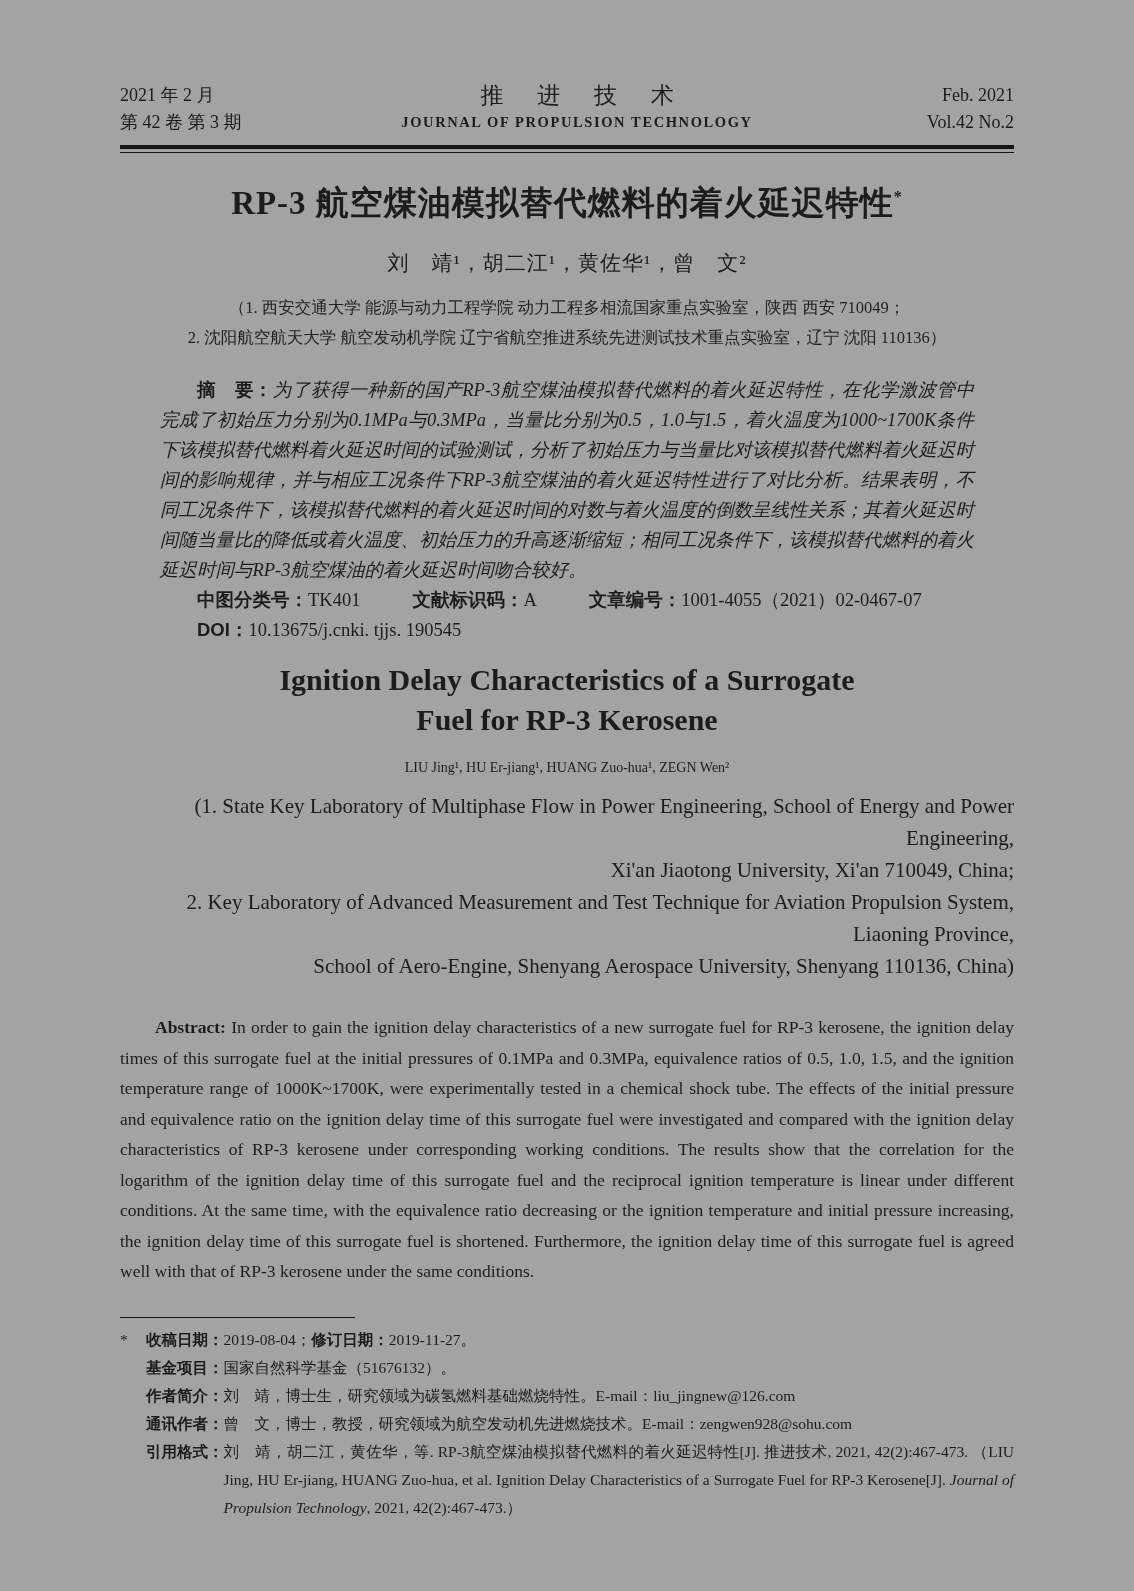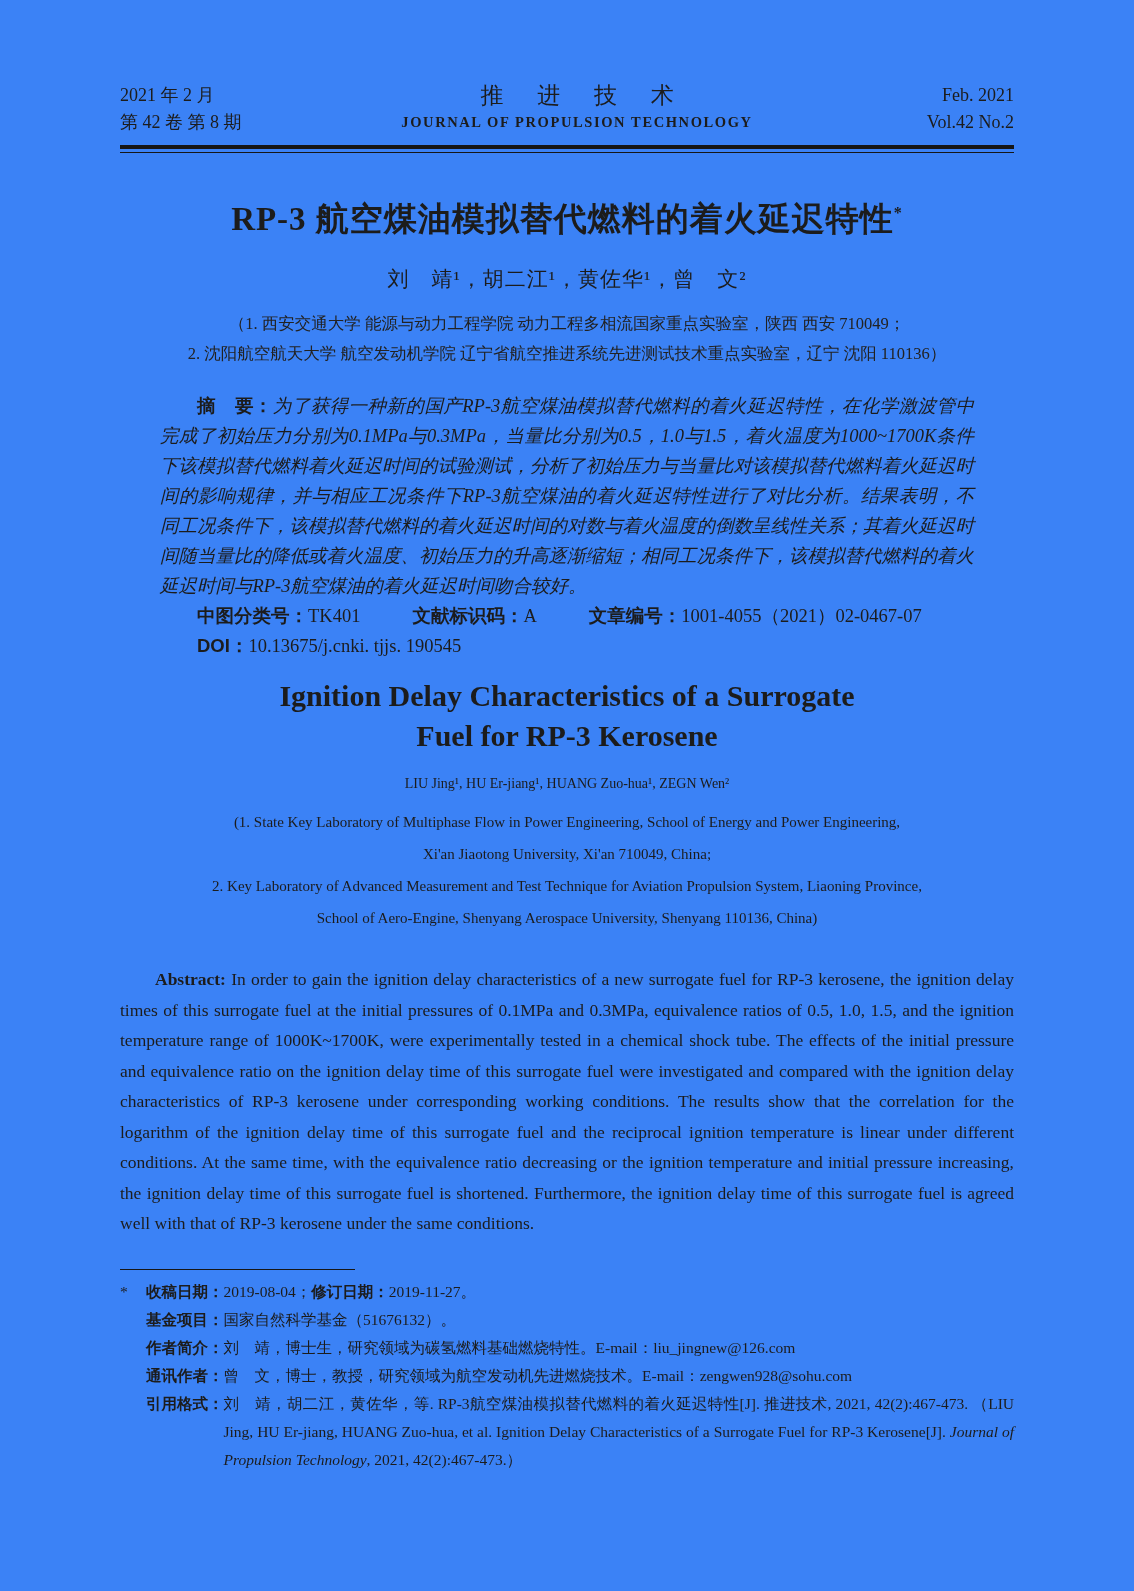--- a/index.html
+++ b/index.html
@@ -1,72 +1,72 @@
 <!DOCTYPE html>
 <html><head>
 <meta charset="utf-8">
 <style>
   html,body{margin:0;padding:0;background:#e8e8e8;}
   .page{
-    width:1134px;height:1591px;margin:0 auto;background:#3b82f6;
+    width:1134px;height:1591px;margin:0 auto;background:#a3a3a3;
     position:relative;overflow:hidden;color:#1c1c1c;
     font-family:"Liberation Serif","DejaVu Serif",serif;
   }
   .content{padding:82px 120px 0 120px;}
 
   
   .jheader{display:flex;justify-content:space-between;align-items:flex-end;}
   .jh-col{line-height:27px;}
   .jh-left{text-align:left;font-size:18px;min-width:170px;}
   .jh-center{text-align:center;flex:1;}
   .jh-right{text-align:right;font-size:18px;min-width:150px;}
   .jh-cn-title{font-size:23px;letter-spacing:14px;padding-left:14px;}
   .jh-en-title{font-size:14.5px;font-weight:700;letter-spacing:1.6px;}
   .jh-rule{margin-top:9px;height:3px;border-top:4px solid #161616;border-bottom:1.5px solid #161616;}
 
   
-  .cn-title{margin-top:40px;text-align:center;font-size:33px;font-weight:700;letter-spacing:1px;line-height:40px;}
+  .cn-title{margin-top:24px;text-align:center;font-size:33px;font-weight:700;letter-spacing:1px;line-height:40px;}
   .cn-title sup{font-size:16px;}
   .cn-authors{margin-top:26px;text-align:center;font-size:21px;letter-spacing:1px;}
   .cn-affil{margin-top:16px;text-align:center;font-size:16.5px;line-height:30px;color:#222;}
 
   
   .meta-block{margin:22px 40px 0 40px;font-size:18.5px;line-height:30px;}
   .abstract-cn{text-align:justify;text-indent:2em;font-style:italic;}
   .lbl{font-family:"Liberation Sans","DejaVu Sans",sans-serif;font-weight:700;font-style:normal;}
   .meta-line{text-indent:2em;margin-top:0;font-style:italic;}
   .meta-line.upright{font-style:normal;}
   .sep{display:inline-block;width:52px;}
   .doi-line{text-indent:2em;font-style:normal;}
 
   
   .en-title{margin-top:15px;text-align:center;font-size:30px;font-weight:700;line-height:40px;}
   .en-authors{margin-top:20px;text-align:center;font-size:14px;}
-  .en-affil{margin-top:14px;text-align:center;font-size:15px;line-height:32px;}
+  .en-affil{margin-top:14px;text-align:right;font-size:21px;line-height:32px;}
   .abstract-en{margin-top:30px;text-align:justify;font-size:17.5px;line-height:30.5px;text-indent:2em;}
 
   
   .footnote{margin-top:30px;font-size:15.5px;line-height:28px;}
   .fn-rule{width:235px;border-top:1.5px solid #161616;margin-bottom:8px;}
   .fn-row{display:flex;align-items:flex-start;}
   .fn-marker{width:26px;flex:0 0 26px;}
   .fn-label{flex:0 0 auto;white-space:nowrap;}
   .fn-content{flex:1;text-align:justify;}
   .italic{font-style:italic;}
 </style>
 </head>
 <body>
 
 <div class="page">
   <div class="content">
 
     <div class="jheader">
       <div class="jh-col jh-left">
         <div>2021 年 2 月</div>
-        <div>第 42 卷  第 8 期</div>
+        <div>第 42 卷  第 3 期</div>
       </div>
       <div class="jh-col jh-center">
         <div class="jh-cn-title">推 进 技 术</div>
         <div class="jh-en-title">JOURNAL OF PROPULSION TECHNOLOGY</div>
       </div>
       <div class="jh-col jh-right">
         <div>Feb. 2021</div>
         <div>Vol.42  No.2</div>
       </div>
     </div>

